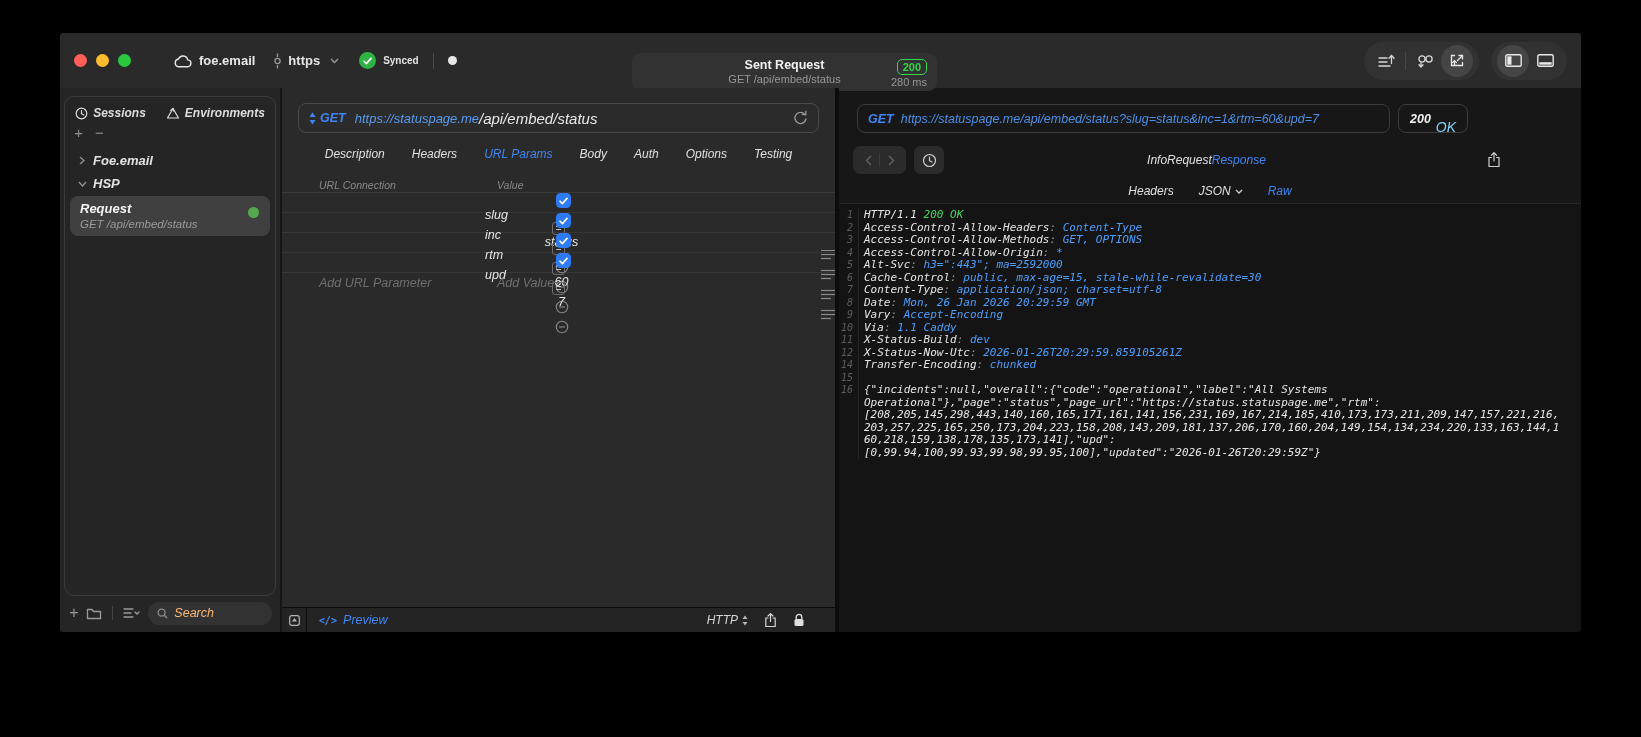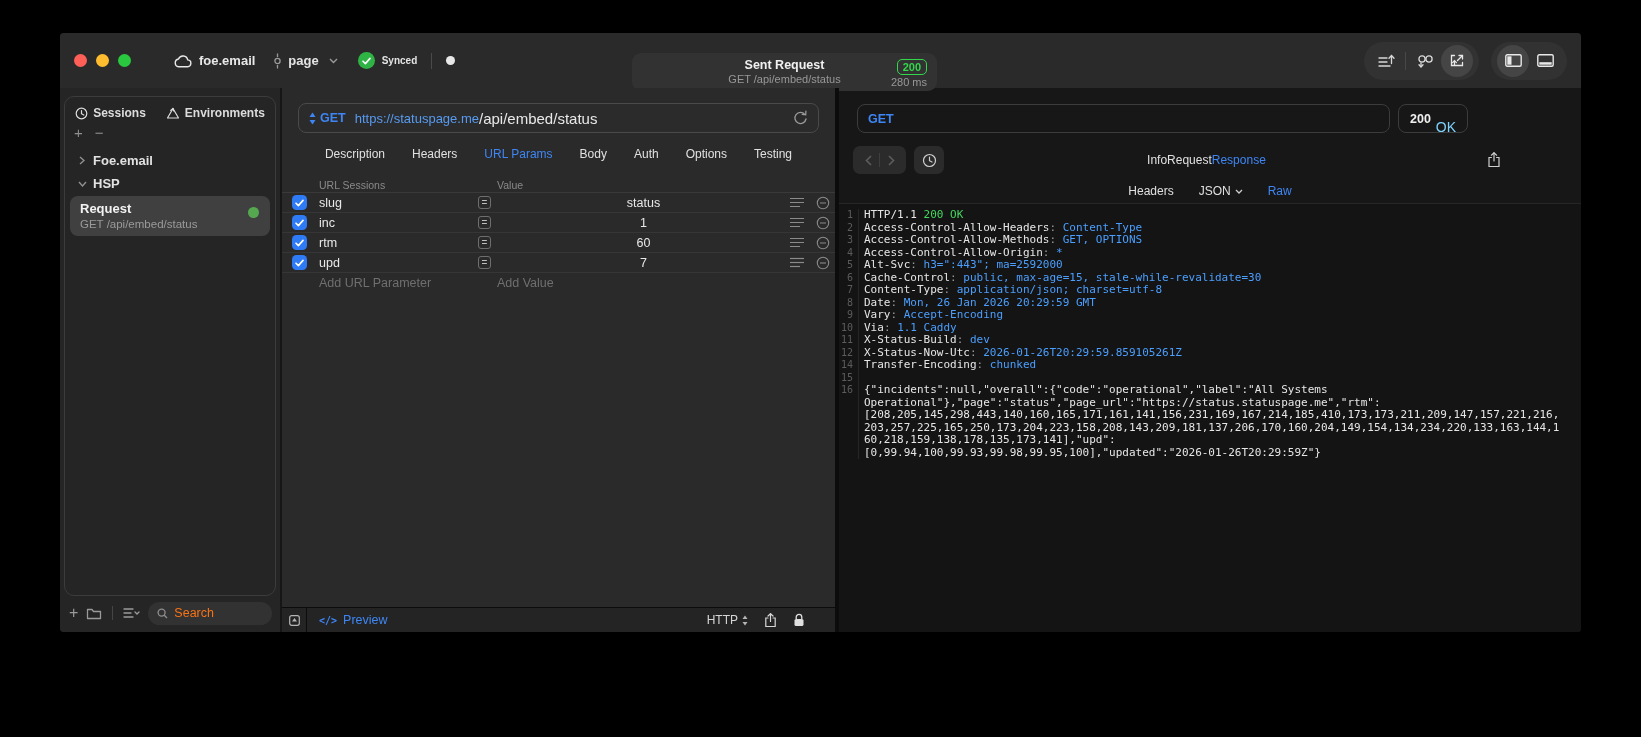--- a/index.html
+++ b/index.html
@@ -26,53 +26,53 @@
   .tbc-status { position:absolute; right:10px; top:4px; text-align:right; }
   .badge-200 { display:inline-block; border:1.5px solid #32d74b; color:#32d74b; font-size:11px; font-weight:700;
     border-radius:5px; padding:0 5px; line-height:14px; }
   .tbc-ms { font-size:11px; color:#989898; margin-top:1px; }
   .tb-right { margin-left:auto; display:flex; gap:12px; margin-right:14px; }
   .capsule { background:#323232; border-radius:19px; height:38px; display:flex; align-items:center; padding:0 6px; }
   .cap-btn { width:32px; height:32px; display:flex; align-items:center; justify-content:center; border-radius:50%; color:#d8d8d8; }
   .cap-btn.on { background:#454545; }
   .cap-div { width:1px; height:18px; background:#484848; margin:0 3px; }
   
-  .main { flex:1; display:flex; min-height:0; }
+  .main { flex:1; display:flex; min-height:0;font-style:italic; }
   
   .sidebar { width:222px; flex:none; background:#252525; position:relative; border-right:2px solid #161616; }
   .sb-panel { position:absolute; left:4px; right:4px; top:8px; bottom:36px; border:1px solid #3c3c3c; border-radius:10px; overflow:hidden; }
   .sb-tabs { display:flex; justify-content:center; gap:20px; padding-top:9px; font-size:12px; font-weight:600; color:#dcdcdc; }
   .sb-tab { display:flex; align-items:center; gap:5px; }
   .sb-pm { display:flex; gap:12px; margin:7px 0 0 9px; color:#8f8f8f; font-size:15px; line-height:12px; height:13px; }
   .tree { margin-top:9px; }
   .tree-row { height:23px; display:flex; align-items:center; padding-left:12px; color:#e2e2e2; font-size:13px; font-weight:600; gap:6px; }
   .tree-chev { color:#909090; display:flex; width:10px; justify-content:center; }
   .req-row { margin:1px 5px 0 5px; background:#404040; border-radius:8px; padding:5px 10px 6px 10px; position:relative; }
   .req-title { font-size:13px; font-weight:700; color:#f2f2f2; }
   .req-sub { font-size:11.5px; color:#9a9a9a; margin-top:2px; }
   .req-dot { position:absolute; right:11px; top:11px; width:11px; height:11px; border-radius:50%; background:#55a84f; }
   .sb-bottom { position:absolute; left:9px; right:8px; bottom:7px; height:24px; display:flex; align-items:center; gap:8px; color:#9a9a9a; }
   .sb-bdiv { width:1px; height:14px; background:#454545; margin:0 2px; }
-  .search-pill { flex:1; height:23px; background:#323232; border-radius:12px; display:flex; align-items:center; gap:6px; padding:0 9px; color:#f97316; font-size:12.5px; }
+  .search-pill { flex:1; height:23px; background:#323232; border-radius:12px; display:flex; align-items:center; gap:6px; padding:0 9px; color:#fdba74; font-size:12.5px; }
   .plus-g { font-size:16px; line-height:14px; color:#9a9a9a; }
   
   .req-pane { width:557px; flex:none; background:#2a2a2a; position:relative; border-right:4px solid #0c0c0c; }
   .url-bar { margin:15px 16px 0 16px; height:30px; border:1px solid #4a4a4a; border-radius:8px; display:flex; align-items:center; padding:0 10px; background:#2b2b2b; }
   .method { color:#3e86f5; font-size:12.5px; font-weight:700; margin-left:4px; }
   .url-host { color:#579bf0; font-size:13px; margin-left:9px; }
   .url-path { color:#e8e8e8; font-size:15px; }
   .refresh { margin-left:auto; color:#9a9a9a; display:flex; }
   .req-tabs { margin-top:14px; height:18px; display:flex; justify-content:center; gap:27px; }
   .rtab { font-size:12px; color:#e0e0e0; font-weight:500; }
   .rtab.active { color:#3e86f5; }
   .ptable { margin-top:12px; }
   .pt-head { display:flex; align-items:center; height:16px; border-bottom:1px solid #3a3a3a; font-size:10.5px; color:#8a8a8a; }
   .pt-head .h1 { margin-left:37px; width:159px; }
   .pt-head .h2 { margin-left:19px; }
-  .pt-row { display:flex; align-items:center; height:20px; border-bottom:1px solid #363636; }
+  .pt-row { display:flex; align-items:center; height:20px; border-bottom:1px solid #363636;flex-direction:column; }
   .cb { width:15px; height:15px; border-radius:4.5px; background:#2f7bf6; margin-left:10px; flex:none; display:flex; align-items:center; justify-content:center; }
   .p-name { margin-left:12px; width:159px; font-size:12.5px; color:#e8e8e8; flex:none; }
   .eq { width:13px; height:13px; border:1px solid #6e6e6e; border-radius:3px; color:#c0c0c0; font-size:10px; line-height:11px; text-align:center; flex:none; }
   .p-val { margin-left:6px; flex:1; font-size:12.5px; color:#e8e8e8;text-align:center; }
   .ham { margin-left:auto; display:flex; flex:none; }
   .mins { margin:0 5px 0 12px; display:flex; flex:none; }
   .pt-add { display:flex; align-items:center; height:20px; font-size:12.5px; color:#6f6f6f; }
   .pt-add .a1 { margin-left:37px; width:159px; }
   .pt-add .a2 { margin-left:19px; }
   .req-footer { position:absolute; left:0; right:0; bottom:0; height:25px; background:#242424; border-top:1px solid #0c0c0c; display:flex; align-items:center; }
@@ -133,21 +133,21 @@
     <div class="branch">
       <span>
         <svg width="9" height="16" viewBox="0 0 9 16">
             <g stroke="#9a9a9a" stroke-width="1.3" fill="none">
               <line x1="4.5" y1="0.5" x2="4.5" y2="4"></line>
               <circle cx="4.5" cy="8" r="2.6"></circle>
               <line x1="4.5" y1="12" x2="4.5" y2="15.5"></line>
             </g>
           </svg>
       </span>
-      <span>page</span>
+      <span>https</span>
       <span style="margin-left:4px">
         <svg width="9" height="6" viewBox="0 0 9 6">
             <polyline points="1,1 4.5,4.5 8,1" fill="none" stroke="#9a9a9a" stroke-width="1.4"></polyline>
           </svg>
       </span>
     </div>
     <div class="syncwrap">
       <span class="sync-check">
         <svg width="9" height="8" viewBox="0 0 9 8">
             <polyline points="1,4.2 3.4,6.6 8,1.4" fill="none" stroke="#fff" stroke-width="1.6" stroke-linecap="round" stroke-linejoin="round"></polyline>
@@ -348,21 +348,21 @@
           <div class="rtab">Headers</div>
           <div class="rtab active">URL Params</div>
           <div class="rtab">Body</div>
           <div class="rtab">Auth</div>
           <div class="rtab">Options</div>
           <div class="rtab">Testing</div>
         </div>
 
       <div class="ptable">
         <div class="pt-head">
-          <span class="h1">URL Sessions</span>
+          <span class="h1">URL Connection</span>
           <span class="h2">Value</span>
         </div>
         <div>
             <div class="pt-row">
               <div class="cb">
                 <svg width="9" height="8" viewBox="0 0 9 8">
                   <polyline points="1,4.2 3.4,6.6 8,1.4" fill="none" stroke="#fff" stroke-width="1.6" stroke-linecap="round" stroke-linejoin="round"></polyline>
                 </svg>
               </div>
               <div class="p-name">slug</div>
@@ -505,20 +505,21 @@
               </svg>
           </span>
         </div>
       </div>
     </section>
 
     <section class="resp-pane">
       <div class="resp-row1">
         <div class="resp-url">
           <span class="m">GET</span>
+          <span class="u">https://statuspage.me/api/embed/status?slug=status&amp;inc=1&amp;rtm=60&amp;upd=7</span>
         </div>
         <div class="resp-status">
           <span class="c">200</span>
           <span class="t">OK</span>
         </div>
       </div>
 
       <div class="resp-row2">
         <div class="nav-pair">
           <div class="nav-ch">

